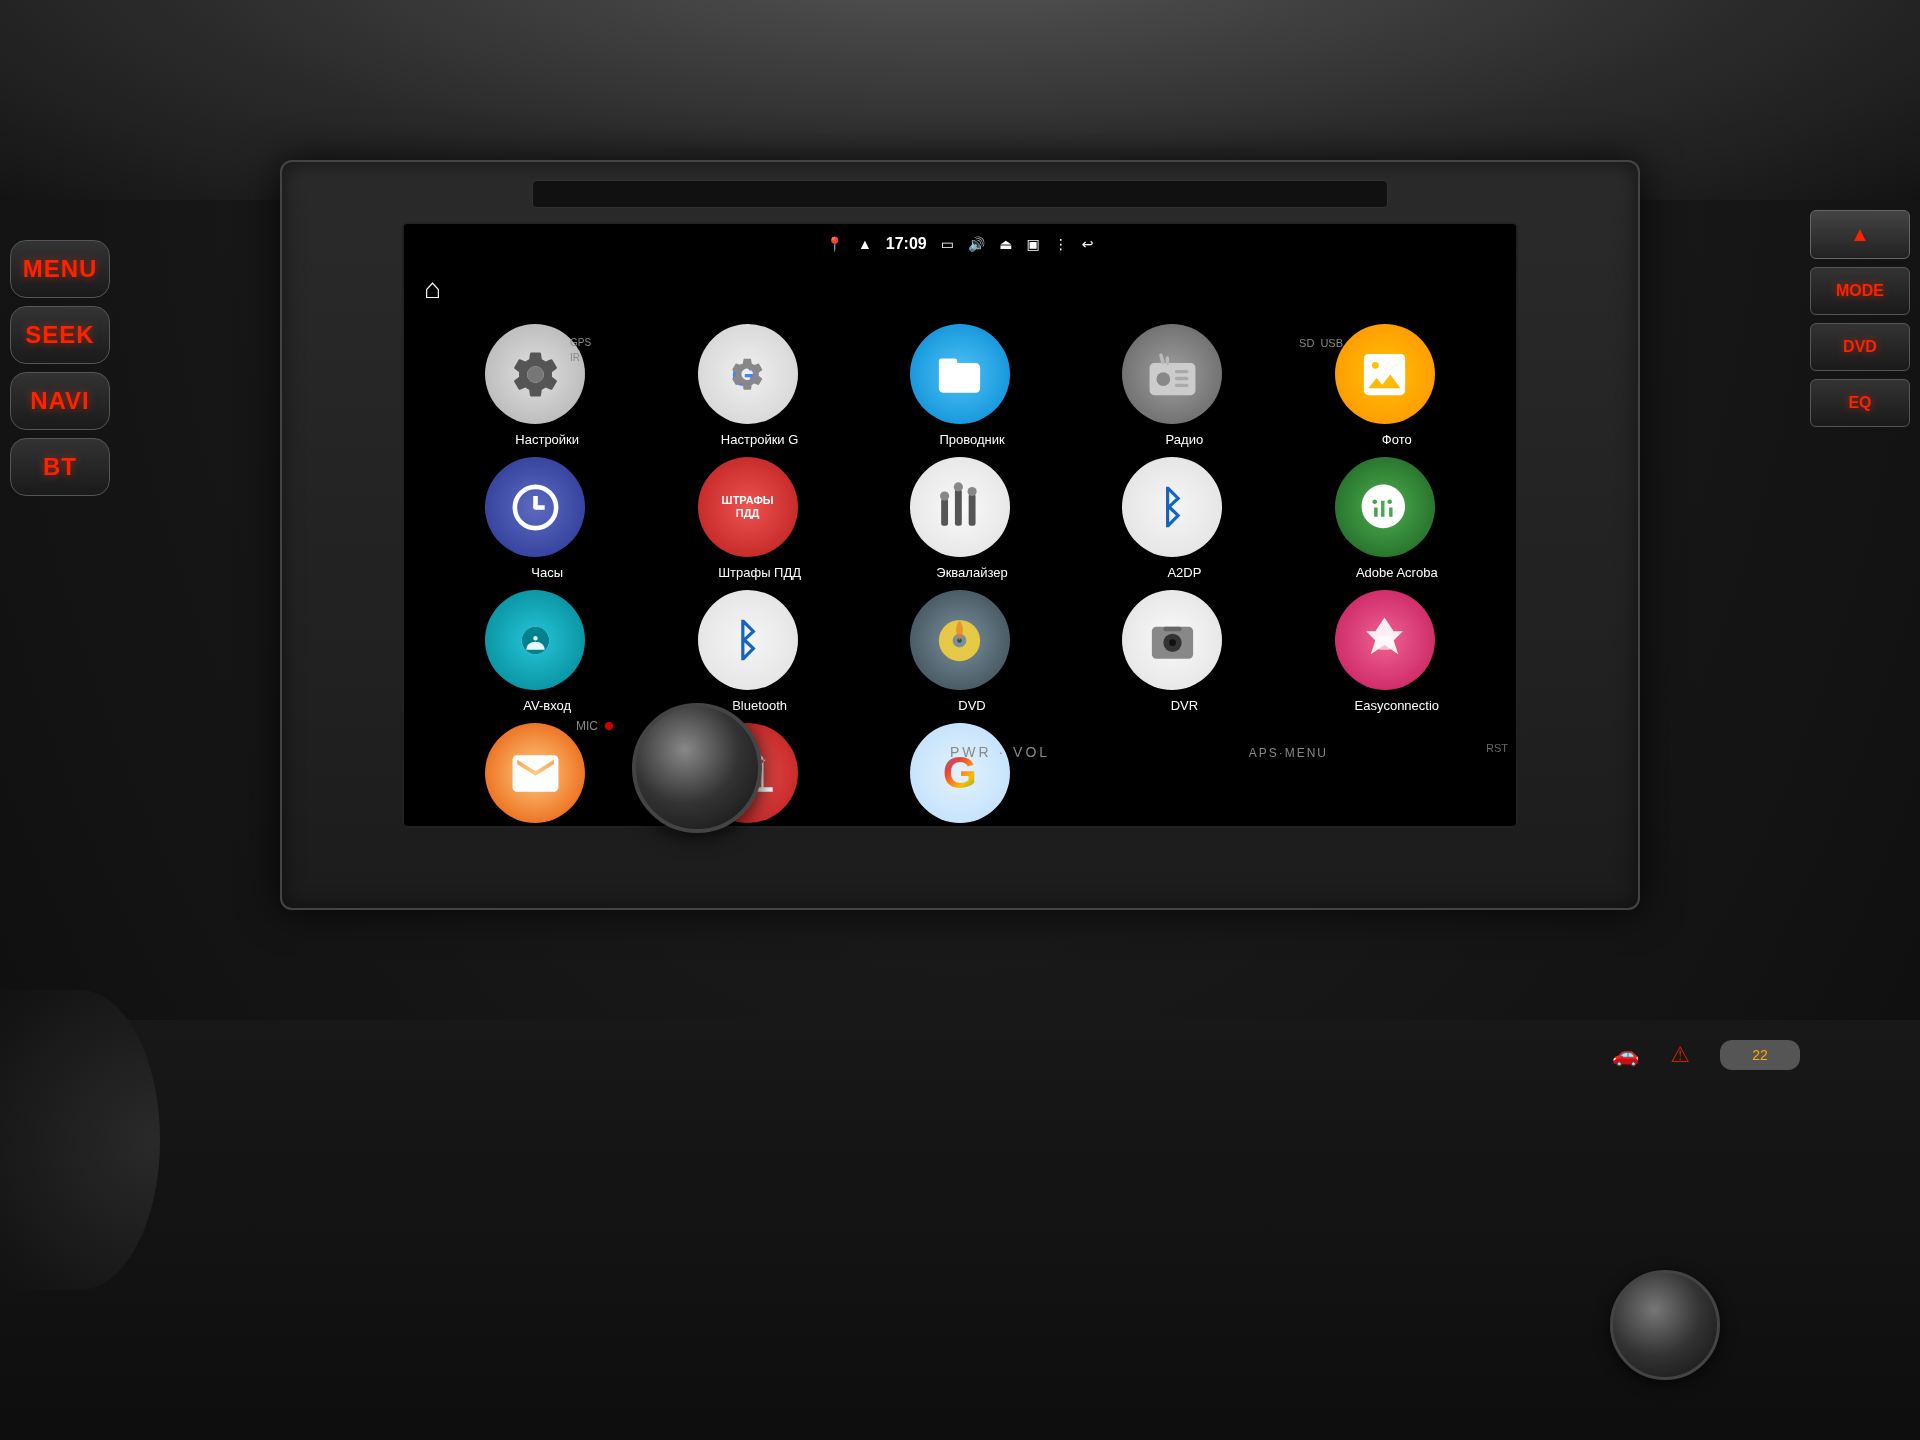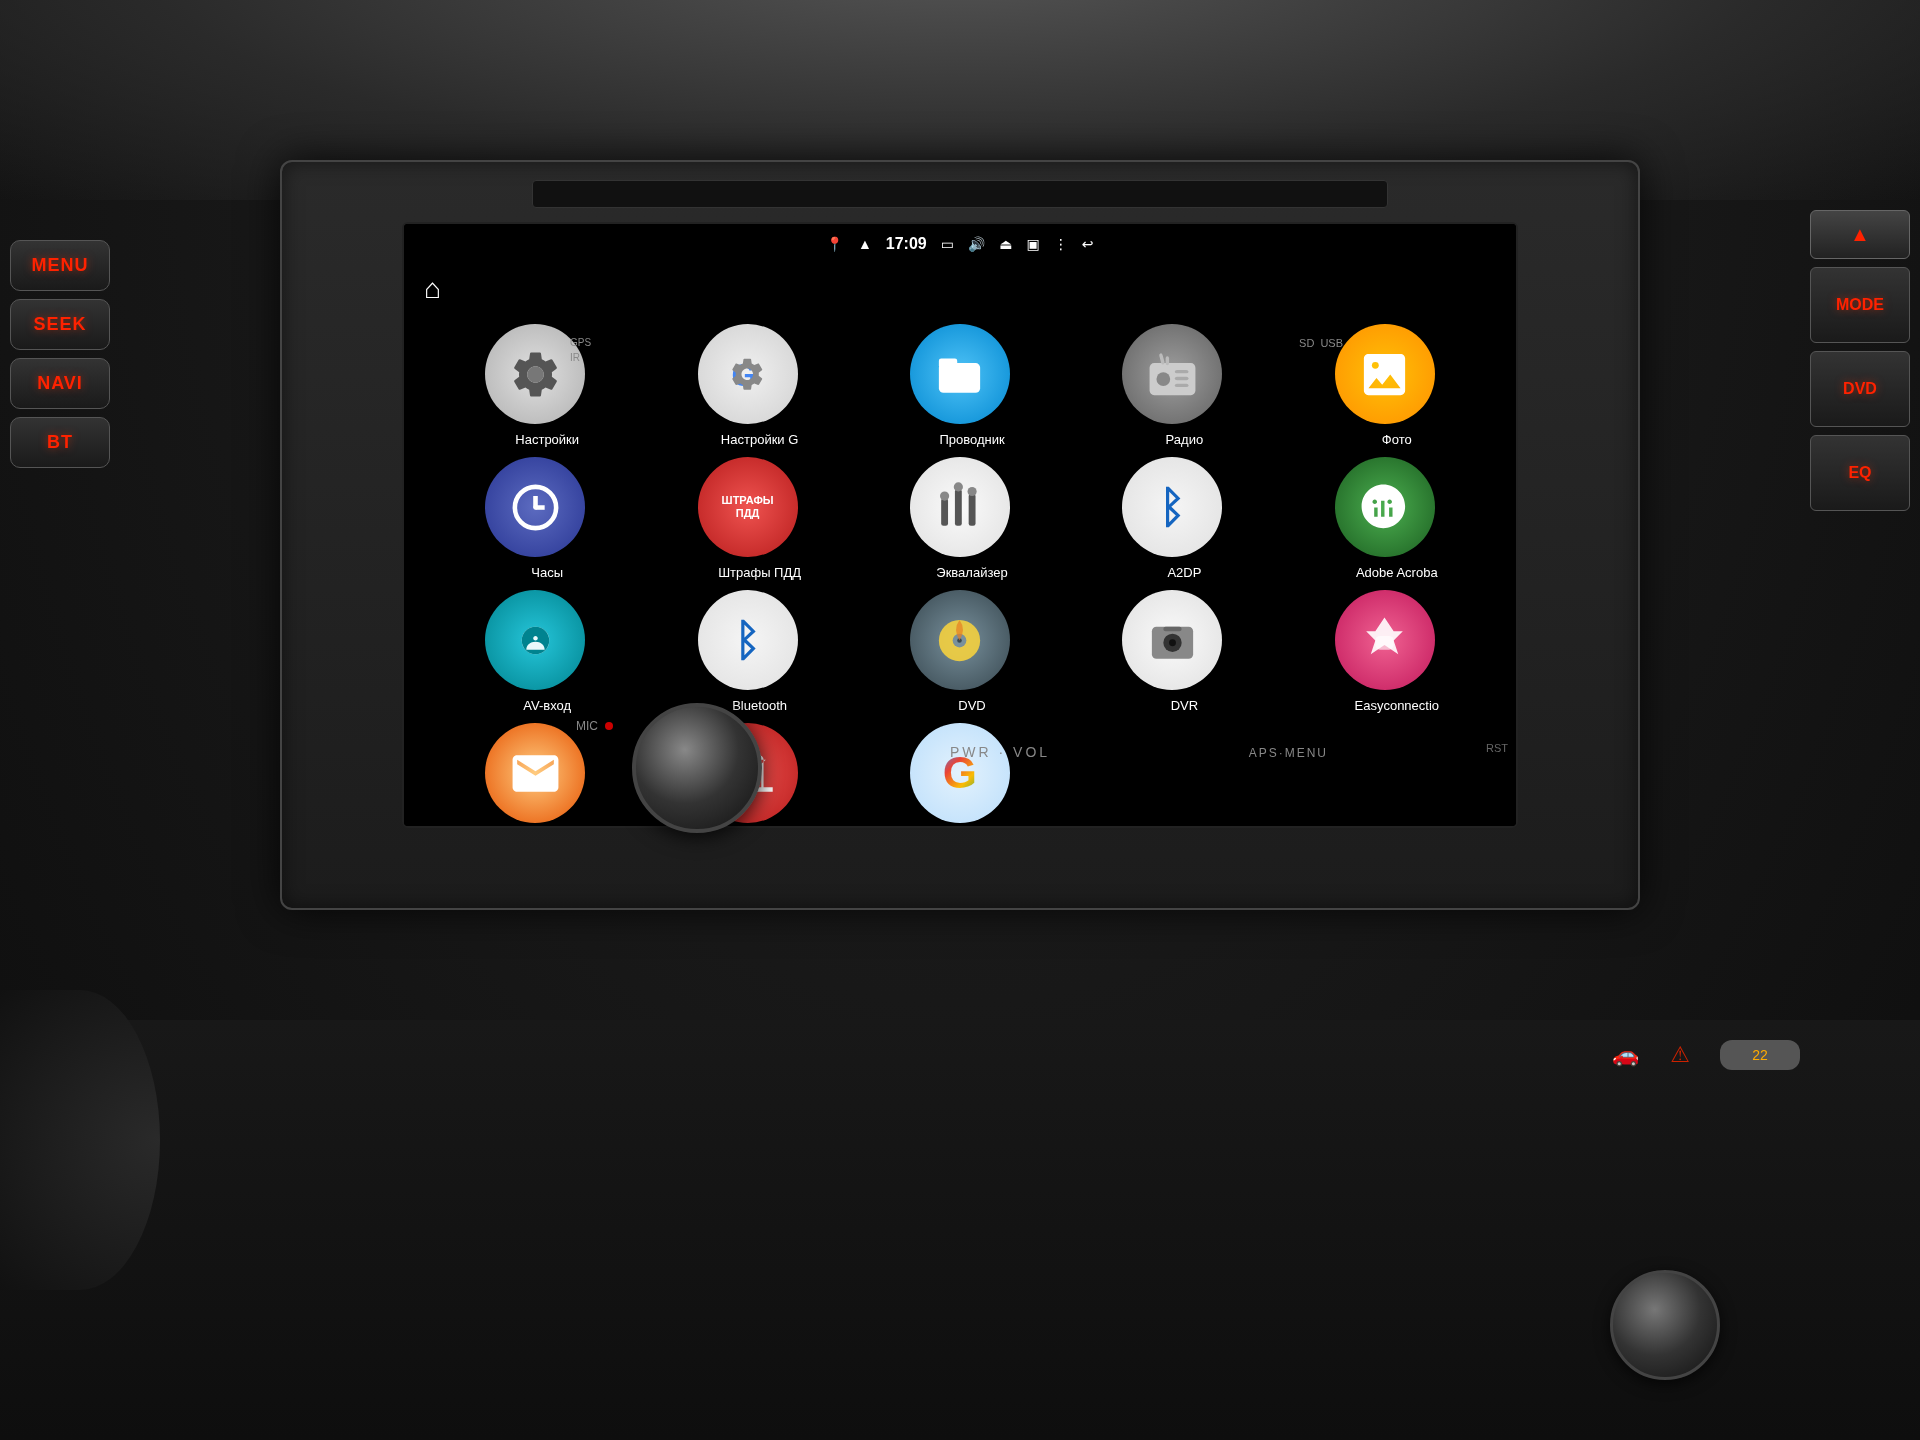--- a/index.html
+++ b/index.html
@@ -205,23 +205,23 @@
       display: flex;
       flex-direction: column;
       justify-content: flex-start;
       padding: 80px 10px 20px 10px;
       gap: 8px;
     }
 
     .side-btn {
       background: linear-gradient(180deg, #333 0%, #1a1a1a 100%);
       border: 1px solid #555;
-      border-radius: 10px;
+      border-radius: 16px;
       color: #ff2200;
-      font-size: 18px;
+      font-size: 24px;
       font-weight: bold;
       text-align: center;
       padding: 14px 8px;
       cursor: pointer;
       text-shadow: 0 0 8px rgba(255,50,0,0.5);
       letter-spacing: 1px;
     }
 
     
     .right-buttons {
@@ -249,21 +249,21 @@
     }
 
     .right-btn {
       background: linear-gradient(180deg, #333 0%, #1a1a1a 100%);
       border: 1px solid #555;
       border-radius: 6px;
       color: #ff2200;
       font-size: 16px;
       font-weight: bold;
       text-align: center;
-      padding: 28px 8px;
+      padding: 14px 8px;
       cursor: pointer;
       text-shadow: 0 0 8px rgba(255,50,0,0.5);
     }
 
     
     .top-labels {
       position: absolute;
       top: 175px;
       left: 288px;
       display: flex;

